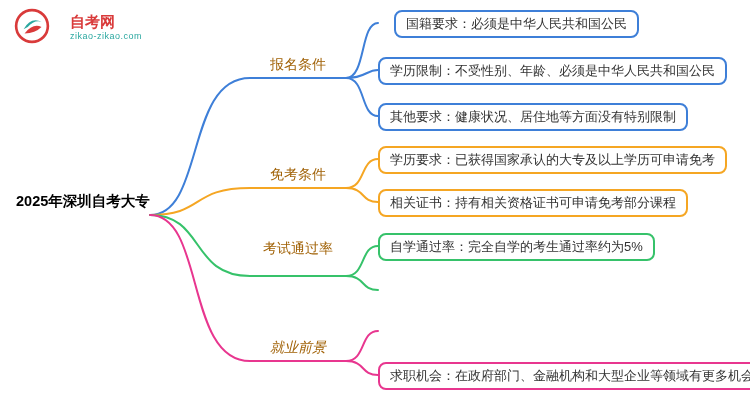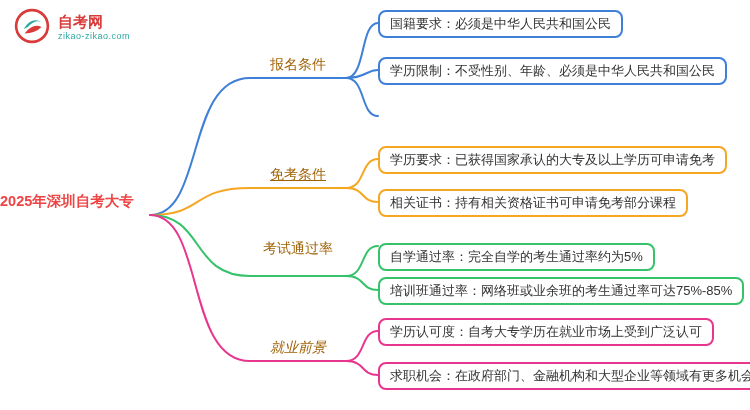--- a/index.html
+++ b/index.html
@@ -11,63 +11,63 @@
   }
   .canvas{position:relative;width:750px;height:410px;}
   svg.links{position:absolute;left:0;top:0;width:750px;height:410px;}
   svg.links path{fill:none;stroke-width:2px;stroke-linecap:round;}
   .pb{stroke:#3e7fd8;}
   .po{stroke:#f5a623;}
   .pg{stroke:#36c26a;}
   .pp{stroke:#e8368f;}
 
   
-  .logo{position:absolute;left:14px;top:8px;display:flex;align-items:center;gap:8px;}
+  .logo{position:absolute;left:14px;top:8px;display:flex;align-items:center;gap:20px;}
   .logo-texts{display:flex;flex-direction:column;line-height:1.1;}
   .logo-name{color:#d93a3a;font-weight:bold;font-size:15px;}
   .logo-domain{color:#2ba8a0;font-size:9px;letter-spacing:0.5px;margin-top:2px;}
 
   
   .root-node{
-    position:absolute;left:0;top:192px;
-    font-size:14.5px;font-weight:600;color:#ef4444;
+    position:absolute;left:16px;top:192px;
+    font-size:14.5px;font-weight:600;color:#000000;
     white-space:nowrap;
   }
 
   
   .branch-label{
     position:absolute;left:250px;width:96px;height:24px;
     line-height:24px;text-align:center;
     font-size:14px;color:#a16207;white-space:nowrap;
   }
   .bl1{top:52px;}
-  .bl2{top:162px;text-decoration:underline;}
+  .bl2{top:162px;}
   .bl3{top:236px;}
   .bl4{top:335px;font-style:italic;}
 
   
   .cb{
     position:absolute;left:378px;
     background:#fff;
     border:2px solid #999;
     border-radius:8px;
     padding:3px 10px;
     font-size:13px;line-height:18px;color:#333;
     white-space:nowrap;
   }
   .cb.blue{border-color:#3e7fd8;}
   .cb.orange{border-color:#f5a623;}
   .cb.green{border-color:#36c26a;}
   .cb.pink{border-color:#e8368f;}
-  .n1{top:10px;}
+  .n1{top:10px;margin-left:16px;}
   .n2{top:57px;}
   .n3{top:103px;}
   .n4{top:146px;}
   .n5{top:189px;}
-  .n6{top:243px;}
+  .n6{top:233px;}
   .n7{top:277px;}
   .n8{top:318px;}
   .n9{top:362px;}
 </style>
 </head>
 <body>
 
 <div class="canvas">
 
   <svg class="links" viewBox="0 0 750 410">
@@ -106,20 +106,19 @@
 
   <div class="root-node">2025年深圳自考大专</div>
 
   <div class="branch-label bl1">报名条件</div>
   <div class="branch-label bl2">免考条件</div>
   <div class="branch-label bl3">考试通过率</div>
   <div class="branch-label bl4">就业前景</div>
 
   <div class="cb blue n1">国籍要求：必须是中华人民共和国公民</div>
   <div class="cb blue n2">学历限制：不受性别、年龄、必须是中华人民共和国公民</div>
+  <div class="cb blue n3">其他要求：健康状况、居住地等方面没有特别限制</div>
   <div class="cb orange n5">相关证书：持有相关资格证书可申请免考部分课程</div>
   <div class="cb orange n4">学历要求：已获得国家承认的大专及以上学历可申请免考</div>
   <div class="cb green n6">自学通过率：完全自学的考生通过率约为5%</div>
-  <div class="cb green n7">培训班通过率：网络班或业余班的考生通过率可达75%-85%</div>
-  <div class="cb pink n8">学历认可度：自考大专学历在就业市场上受到广泛认可</div>
   <div class="cb pink n9">求职机会：在政府部门、金融机构和大型企业等领域有更多机会</div>
 
 </div>
 
 </body></html>

